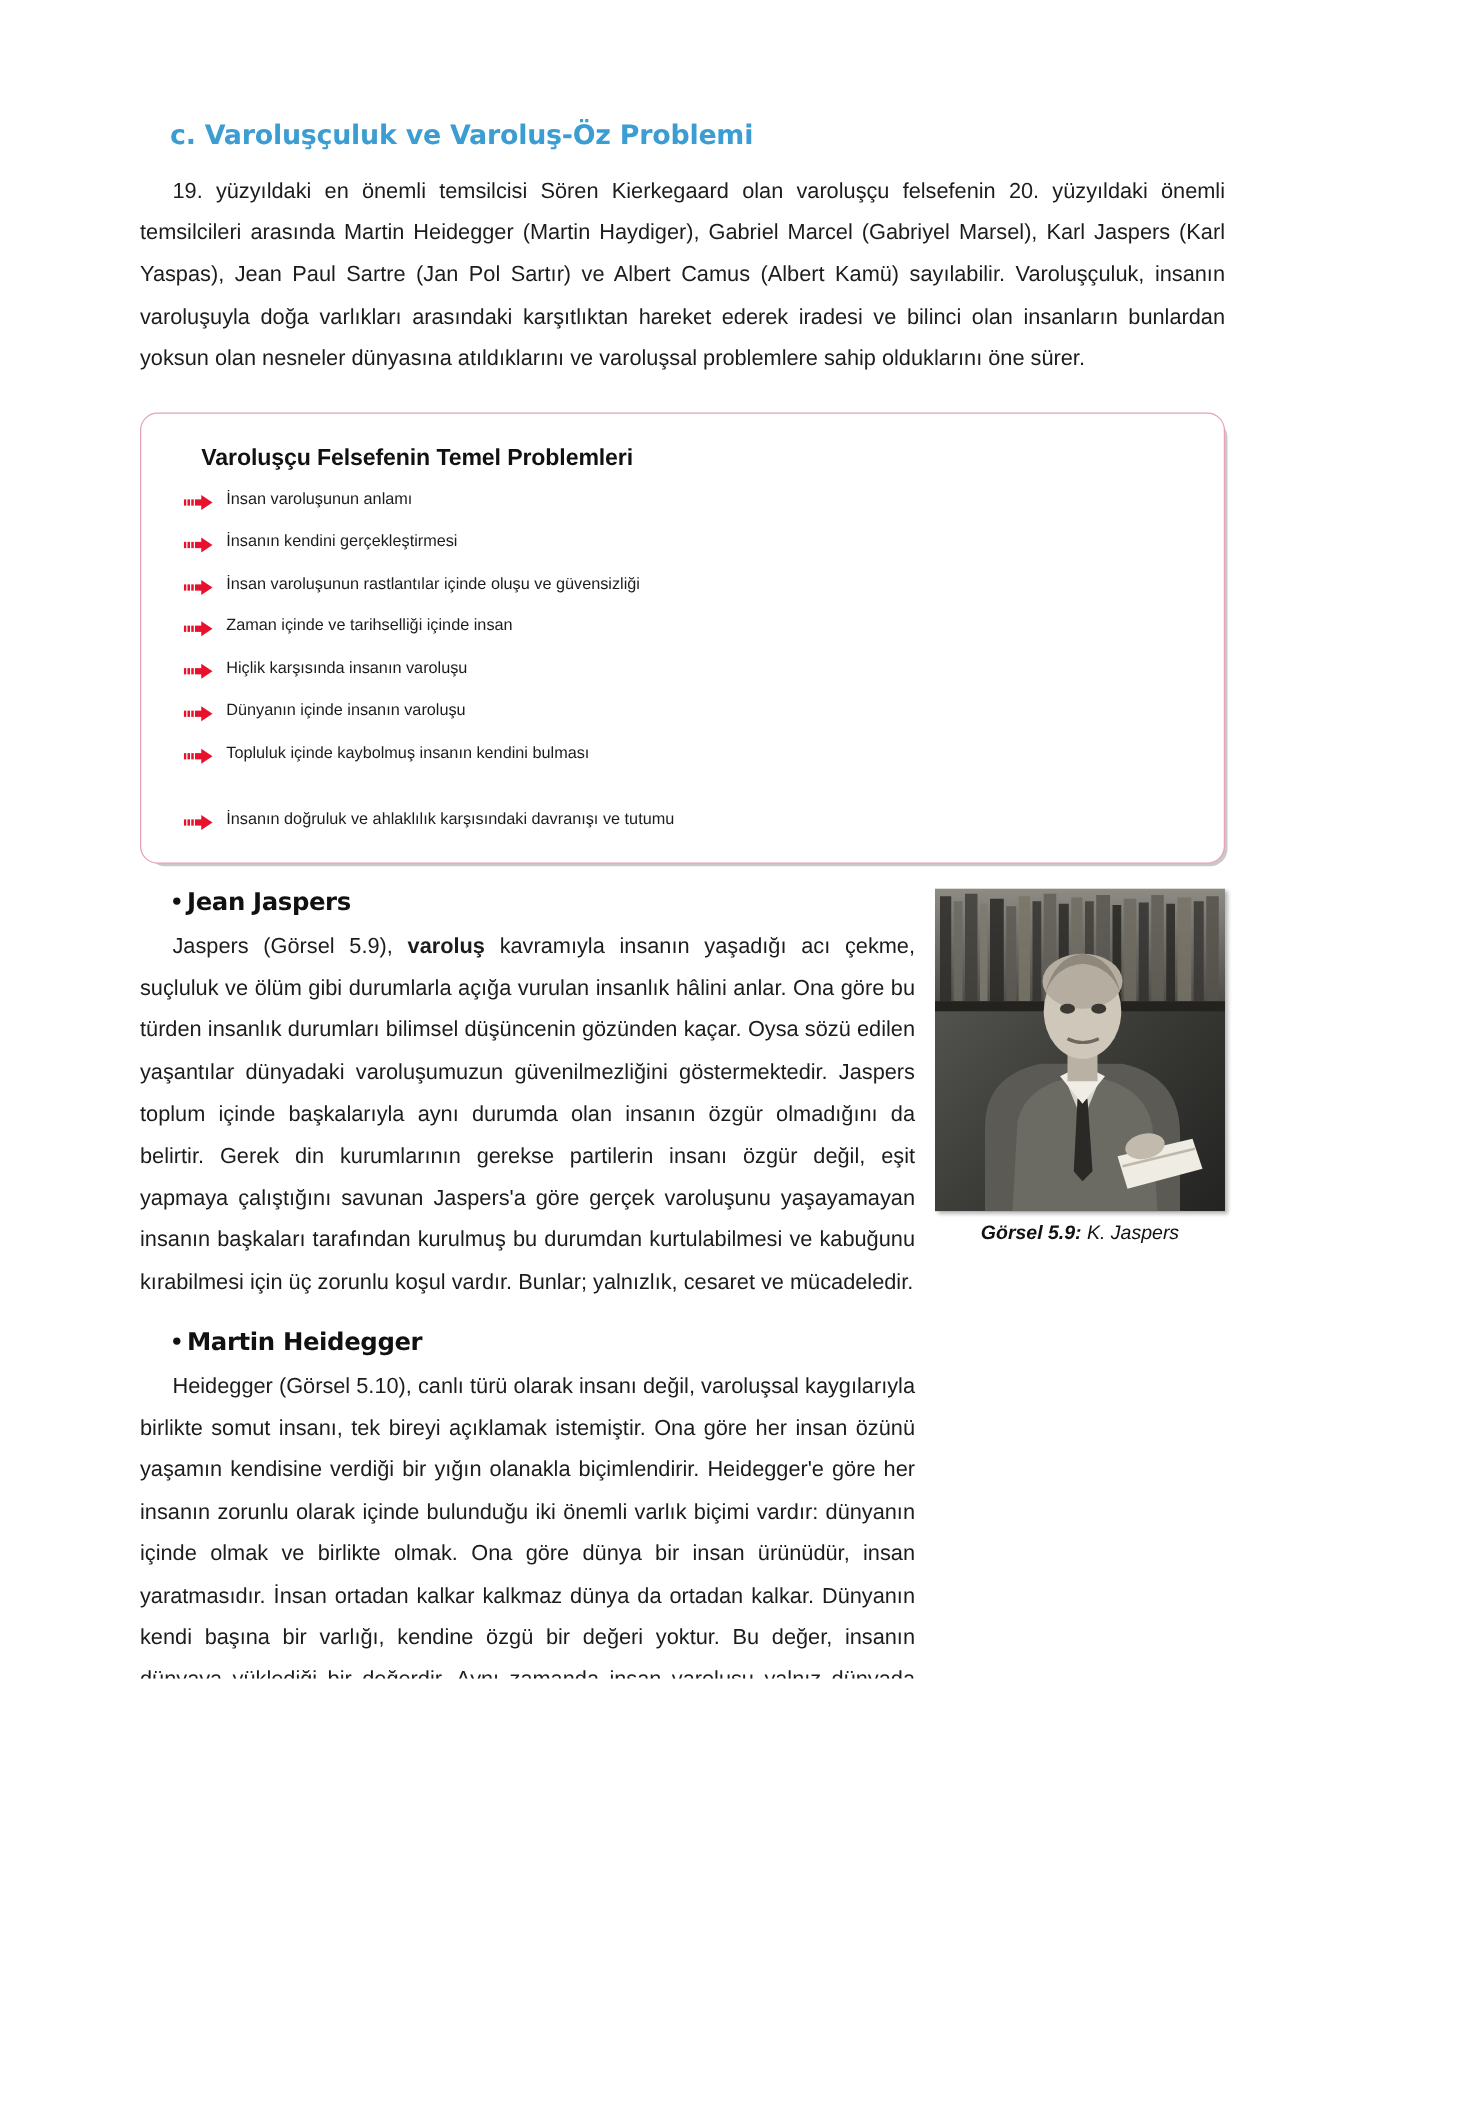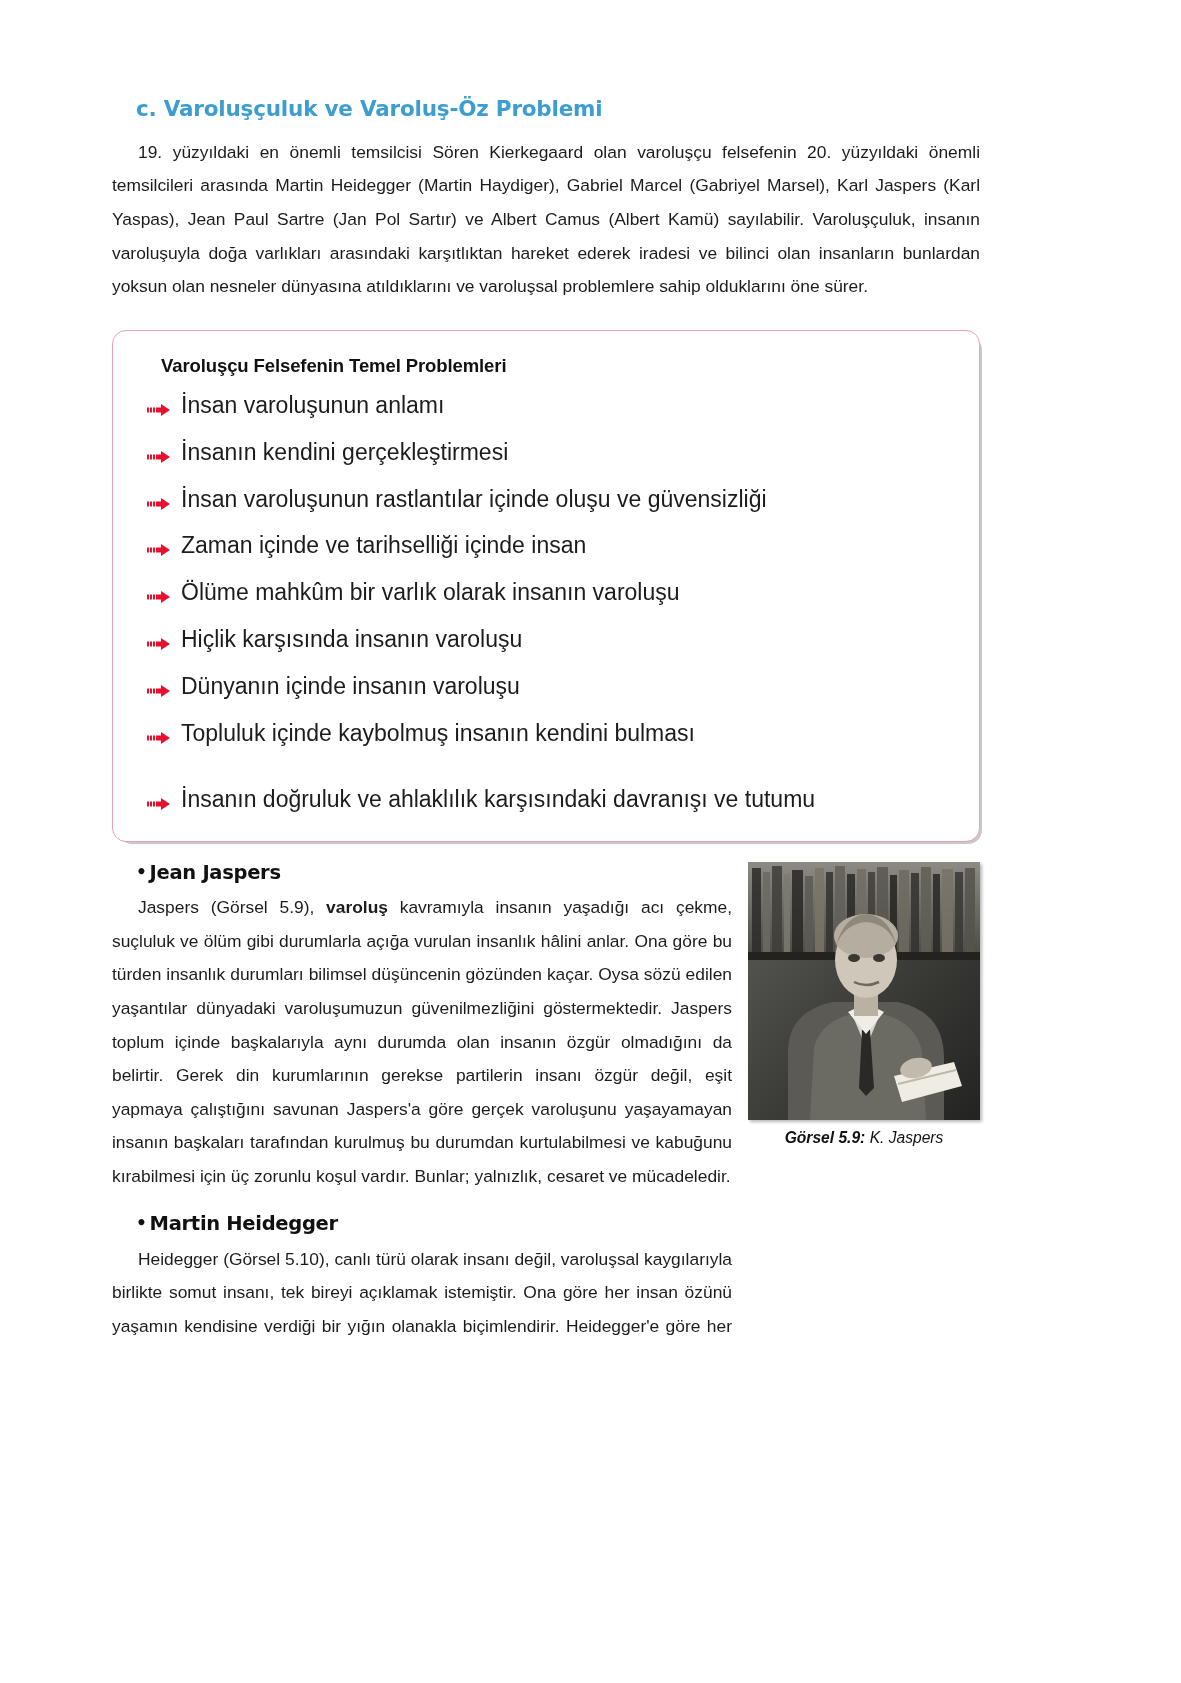--- a/index.html
+++ b/index.html
@@ -97,21 +97,21 @@
     margin: 0 0 14px 18px;
     letter-spacing: -0.1px;
   }
   ul.problem-list {
     list-style: none;
     margin: 0;
     padding: 0;
   }
   ul.problem-list li {
     position: relative;
-    font-size: 23px;
+    font-size: 13px;
     line-height: 1.3;
     color: #1c1c1c;
     padding: 0 0 0 38px;
     margin-bottom: 17px;
   }
   ul.problem-list li:last-child { margin-bottom: 0; margin-top: 36px; }
   .arrow-icon {
     position: absolute;
     left: 4px;
     top: 4px;
@@ -220,32 +220,20 @@
             <span class="arrow-icon">
               <svg viewBox="0 0 24 14" width="24" height="14" aria-hidden="true">
                 <rect x="0" y="4.5" width="2" height="5" fill="#e8112d"></rect>
                 <rect x="3" y="4.5" width="2" height="5" fill="#e8112d"></rect>
                 <rect x="6" y="4.5" width="2" height="5" fill="#e8112d"></rect>
                 <rect x="9" y="4.5" width="6" height="5" fill="#e8112d"></rect>
                 <polygon points="14,1 23,7 14,13" fill="#e8112d"></polygon>
               </svg>
             </span>
             <span>Zaman içinde ve tarihselliği içinde insan</span>
-          </li>
-          <li>
-            <span class="arrow-icon">
-              <svg viewBox="0 0 24 14" width="24" height="14" aria-hidden="true">
-                <rect x="0" y="4.5" width="2" height="5" fill="#e8112d"></rect>
-                <rect x="3" y="4.5" width="2" height="5" fill="#e8112d"></rect>
-                <rect x="6" y="4.5" width="2" height="5" fill="#e8112d"></rect>
-                <rect x="9" y="4.5" width="6" height="5" fill="#e8112d"></rect>
-                <polygon points="14,1 23,7 14,13" fill="#e8112d"></polygon>
-              </svg>
-            </span>
-            <span>Ölüme mahkûm bir varlık olarak insanın varoluşu</span>
           </li>
           <li>
             <span class="arrow-icon">
               <svg viewBox="0 0 24 14" width="24" height="14" aria-hidden="true">
                 <rect x="0" y="4.5" width="2" height="5" fill="#e8112d"></rect>
                 <rect x="3" y="4.5" width="2" height="5" fill="#e8112d"></rect>
                 <rect x="6" y="4.5" width="2" height="5" fill="#e8112d"></rect>
                 <rect x="9" y="4.5" width="6" height="5" fill="#e8112d"></rect>
                 <polygon points="14,1 23,7 14,13" fill="#e8112d"></polygon>
               </svg>

